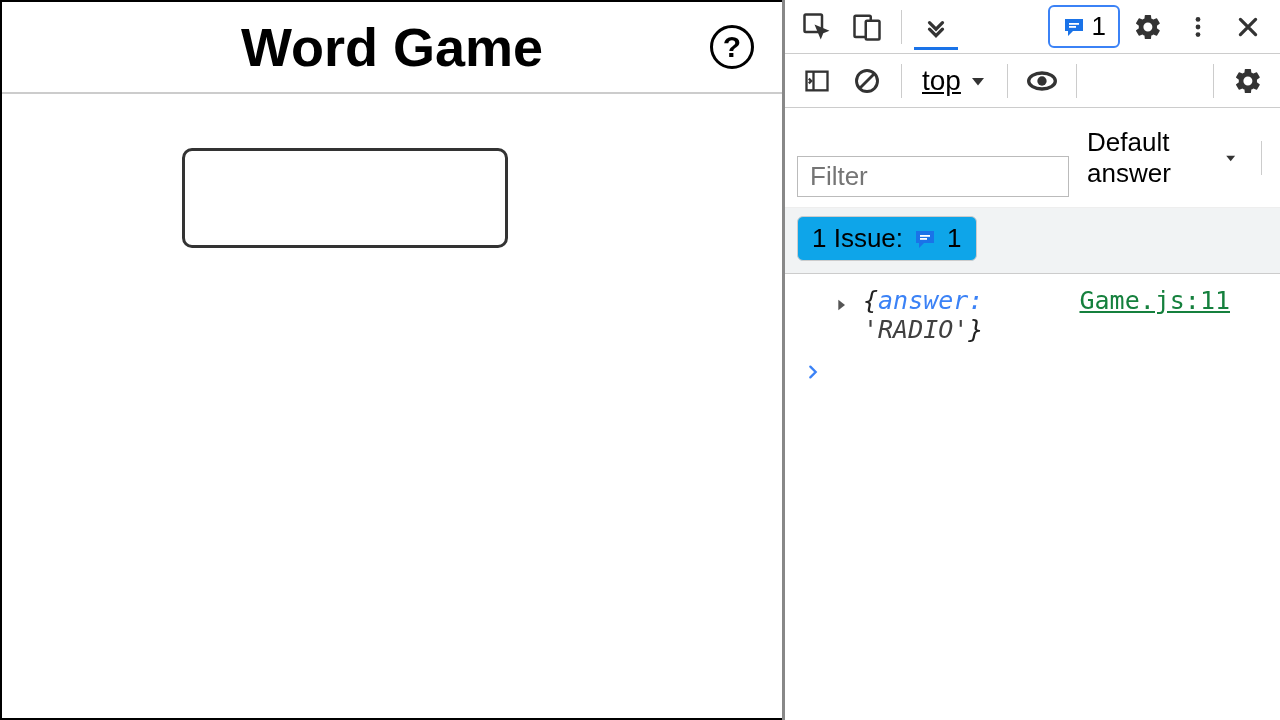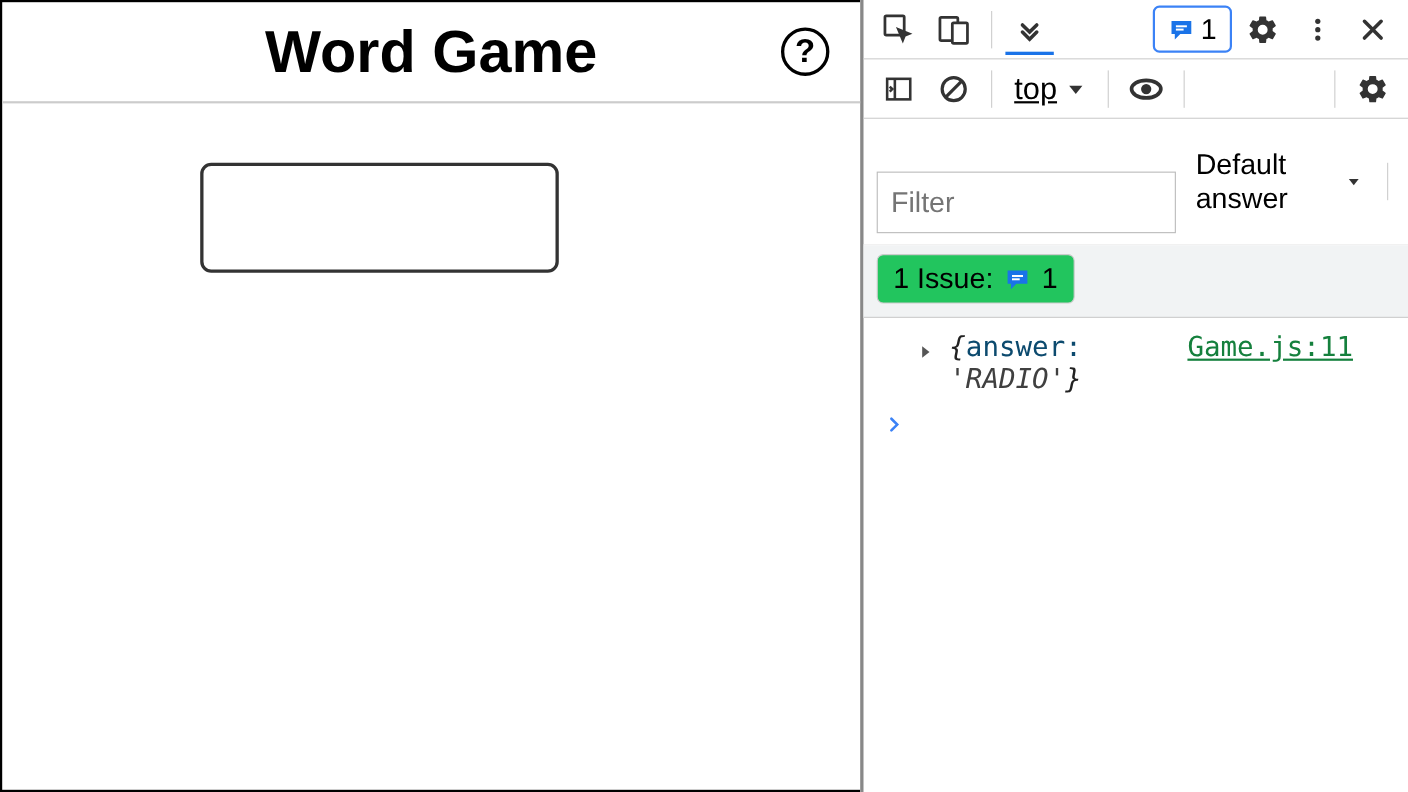--- a/index.html
+++ b/index.html
@@ -25,33 +25,33 @@
   .dt-spacer { flex: 1; }
   .issue-badge { display: flex; align-items: center; gap: 6px; border: 2px solid #3b82f6; border-radius: 6px; padding: 4px 12px; font-size: 26px; cursor: pointer; }
   .issue-badge svg { display: block; }
   .tab-underline { position: absolute; bottom: -1px; left: 0; right: 0; height: 3px; background: #1a73e8; }
   .dt-tab-overflow { position: relative; width: 44px; height: 44px; display: flex; align-items: center; justify-content: center; cursor: pointer; }
 
   .dt-toolbar { height: 54px; display: flex; align-items: center; padding: 0 10px; gap: 6px; border-bottom: 1px solid #ccc; }
   .context-selector { font-size: 28px; display: flex; align-items: center; gap: 8px; padding: 0 8px; cursor: pointer; text-decoration: underline; }
 
   .dt-filterbar { display: flex; align-items: center; padding: 10px 12px; gap: 18px; border-bottom: 1px solid #eee; }
-  .filter-input { width: 272px; height: 56px; border: 1px solid #bbb; font-size: 26px; padding: 0 12px; outline: none; margin-top: 38px; }
+  .filter-input { width: 272px; height: 41px; border: 1px solid #bbb; font-size: 26px; padding: 0 12px; outline: none; margin-top: 38px; }
   .levels-dropdown { font-size: 26px; display: flex; align-items: center; gap: 8px; cursor: pointer; }
 
   .dt-issuesbar { padding: 8px 12px 12px; background: #f1f3f4; border-bottom: 1px solid #ccc; }
-  .issues-chip { display: inline-flex; align-items: center; gap: 10px; background: #22c55e; border: 1px solid #ccc; border-radius: 6px; padding: 6px 14px; font-size: 26px; cursor: pointer; }
+  .issues-chip { display: inline-flex; align-items: center; gap: 10px; background: #0ea5e9; border: 1px solid #ccc; border-radius: 6px; padding: 6px 14px; font-size: 26px; cursor: pointer; }
   .issues-chip svg { display: block; }
 
   .dt-console { flex: 1; font-family: Menlo, Consolas, monospace; font-size: 25px; padding: 8px 0; overflow: auto; }
   .console-row { display: flex; align-items: flex-start; padding: 4px 14px 10px 44px; position: relative; }
   .disclosure { position: absolute; left: 48px; top: 8px; cursor: pointer; }
   .console-row .msg { padding-left: 34px; }
   .msg .brace { color: #222; font-style: italic; }
-  .msg .key { color: #0c4a6e; }
+  .msg .key { color: #3b82f6; font-style: italic; }
   .msg .str { color: #404040; font-style: italic; }
   .source-link { margin-left: auto; padding-right: 36px; color: #15803d; text-decoration: underline; cursor: pointer; }
   .prompt-row { padding: 6px 14px 0 20px; color: #3b82f6; font-size: 22px; }
 </style>
 </head>
 <body>
 
 <div class="app-pane">
   <div class="app-header">
     <div class="app-title">Word Game</div>

